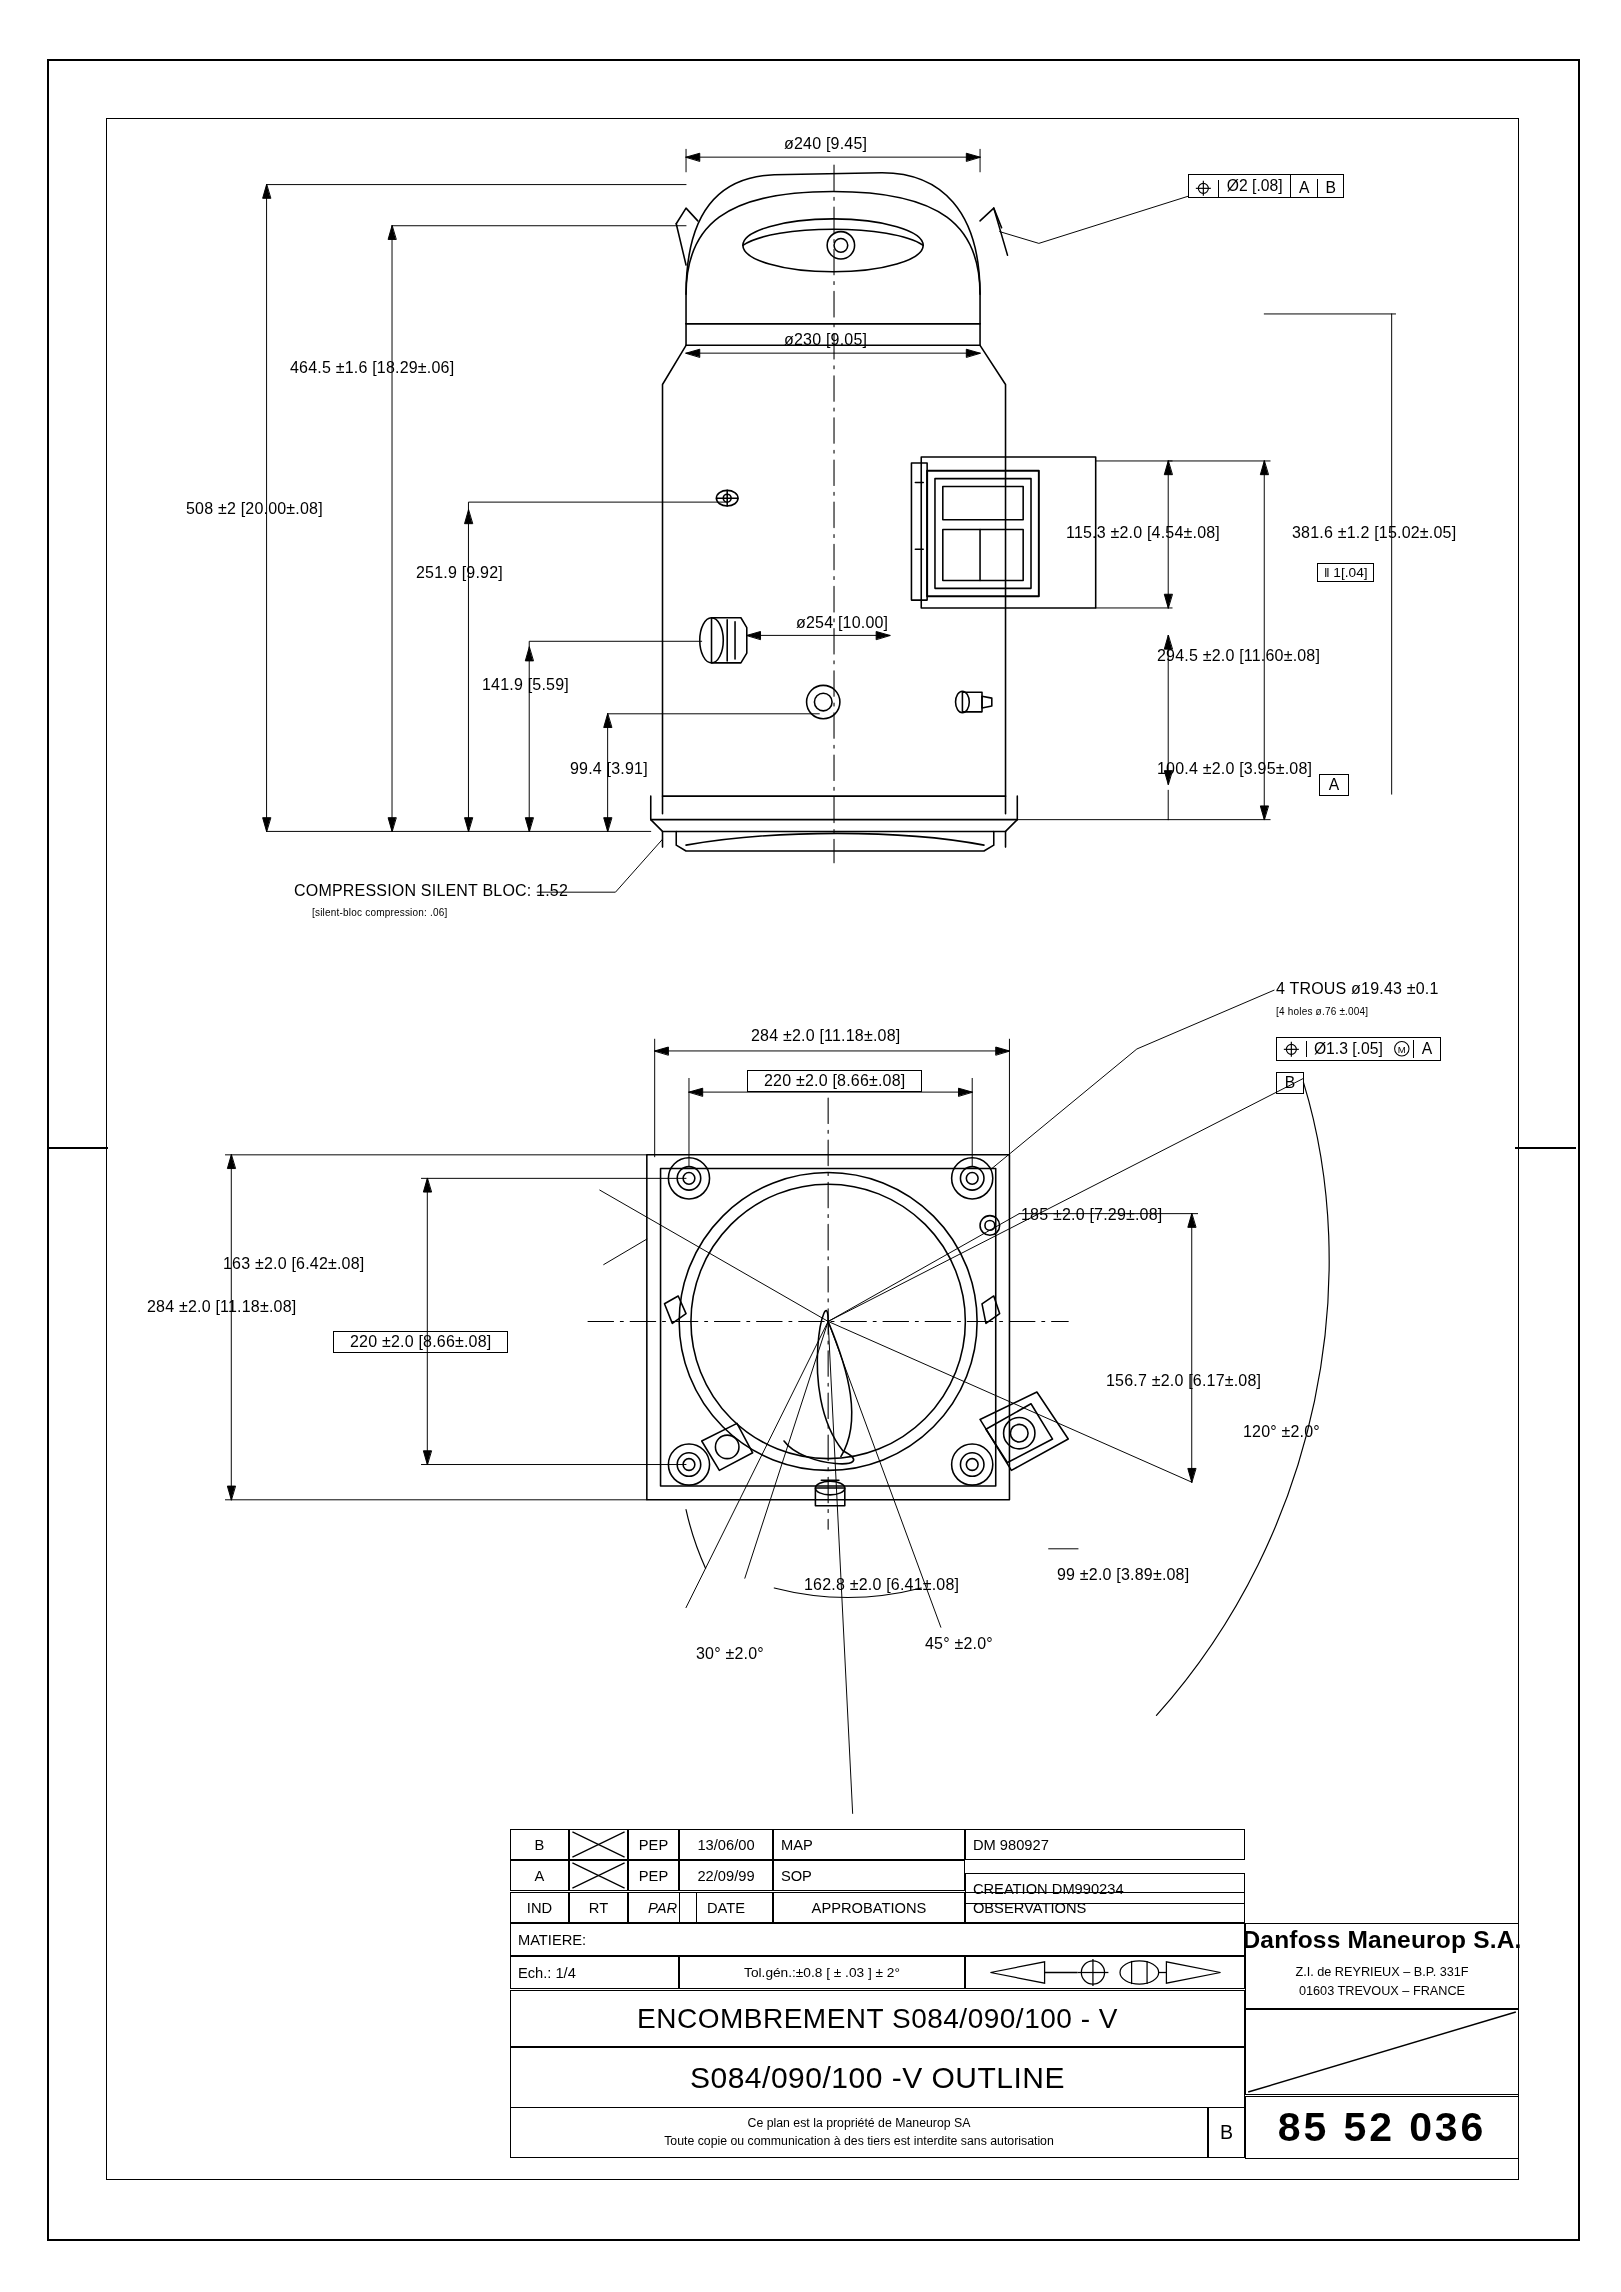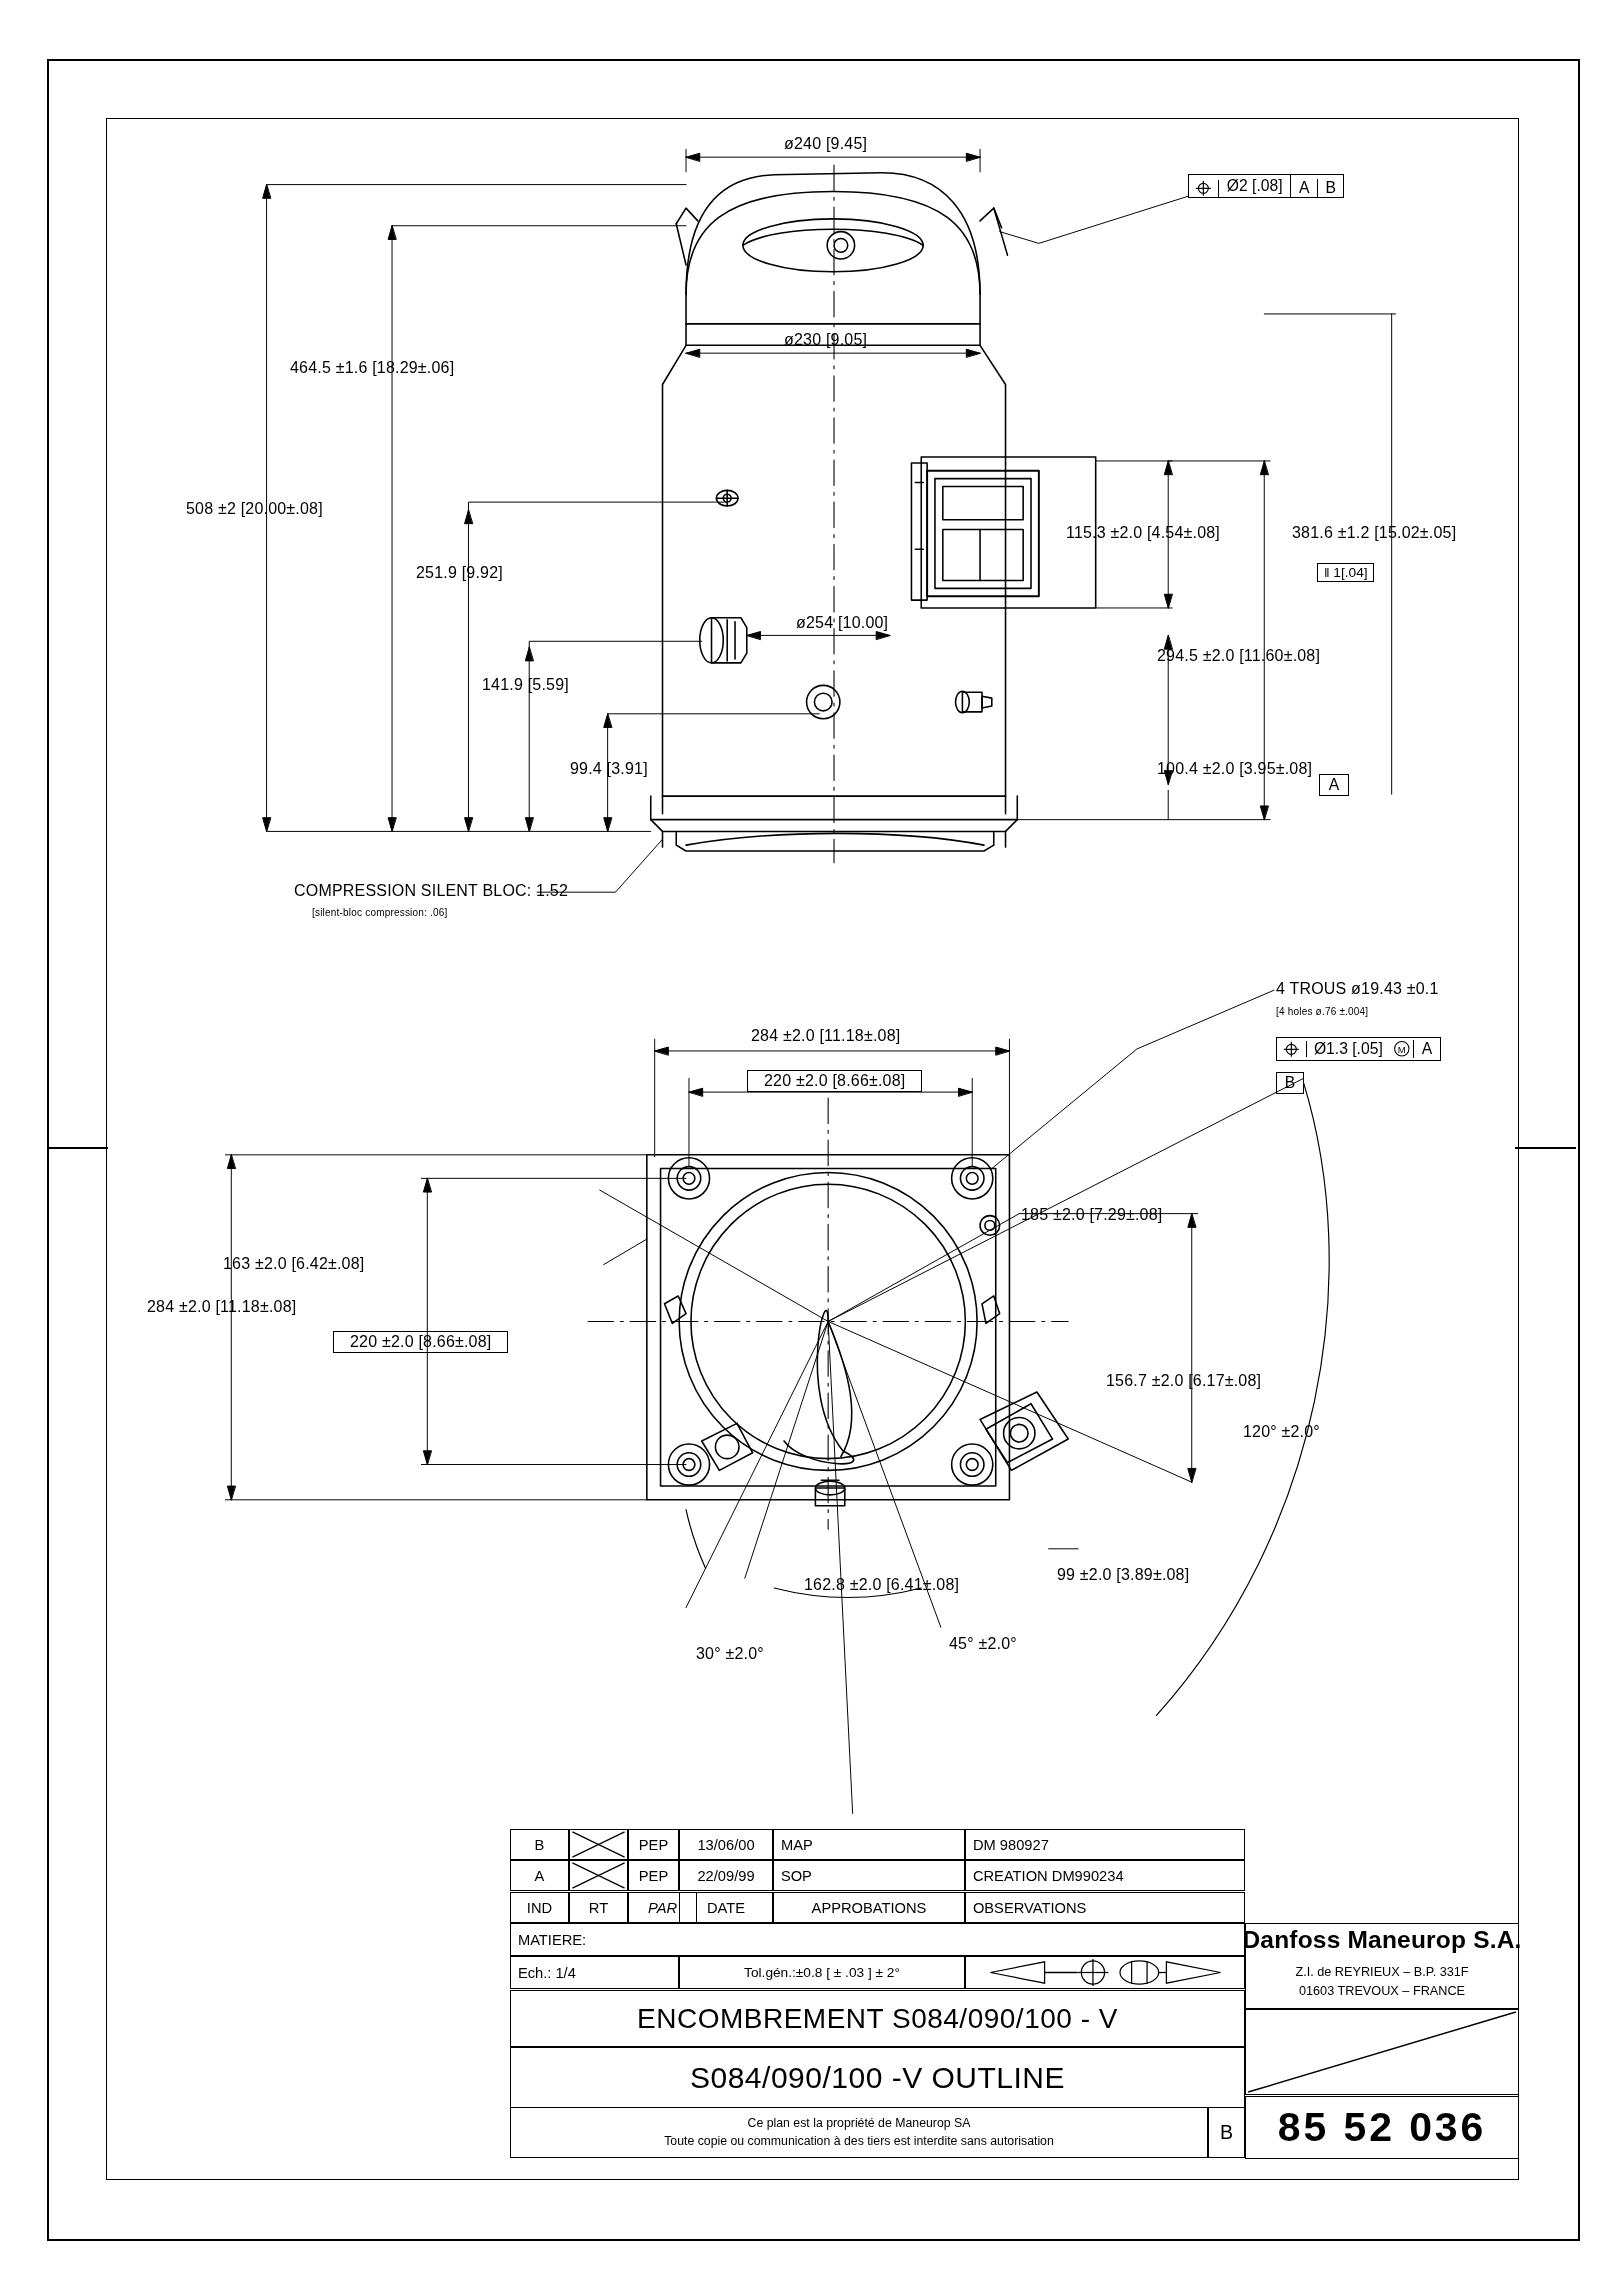--- a/index.html
+++ b/index.html
@@ -289,21 +289,21 @@
   <div class="dimtext" style="left:751px;top:1027px">284 ±2.0   [11.18±.08]</div>
   <div class="dimtext boxed" style="left:747px;top:1070px">220 ±2.0   [8.66±.08]</div>
   <div class="dimtext" style="left:147px;top:1298px">284 ±2.0  [11.18±.08]</div>
   <div class="dimtext boxed" style="left:333px;top:1331px">220 ±2.0   [8.66±.08]</div>
   <div class="dimtext" style="left:223px;top:1255px">163 ±2.0   [6.42±.08]</div>
   <div class="dimtext" style="left:1021px;top:1206px">185 ±2.0  [7.29±.08]</div>
   <div class="dimtext" style="left:1106px;top:1372px">156.7 ±2.0   [6.17±.08]</div>
   <div class="dimtext" style="left:1057px;top:1566px">99 ±2.0   [3.89±.08]</div>
   <div class="dimtext" style="left:804px;top:1576px">162.8 ±2.0   [6.41±.08]</div>
   <div class="dimtext" style="left:696px;top:1645px">30° ±2.0°</div>
-  <div class="dimtext" style="left:949px;top:1635px">45° ±2.0°</div>
+  <div class="dimtext" style="left:925px;top:1635px">45° ±2.0°</div>
   <div class="dimtext" style="left:1243px;top:1423px">120° ±2.0°</div>
 
   <div class="dimtext" style="left:1276px;top:980px">4 TROUS ø19.43 ±0.1</div>
   <div class="dimtext sm" style="left:1276px;top:1006px">[4 holes ø.76 ±.004]</div>
 
   <div style="position:absolute;left:1276px;top:1037px;display:flex;align-items:center;border:1.4px solid #000;font-size:15.7px;">
     <span style="display:flex;align-items:center;justify-content:center;width:29px;border-right:1.4px solid #000;">
       <svg width="16.7" height="16.7" viewBox="0 0 20 20">
           <circle cx="10" cy="10" r="6" fill="none" stroke="#000" stroke-width="1.4"></circle>
           <line x1="10" y1="1" x2="10" y2="19" stroke="#000" stroke-width="1.4"></line>
@@ -338,21 +338,21 @@
     <div class="cell" style="left:0;top:31px;width:59px;height:31px;">A</div>
     <div class="cell" style="left:59px;top:31px;width:59px;height:31px;">
       <svg width="57" height="29" viewBox="0 0 58 30">
           <line x1="2" y1="2" x2="56" y2="28" stroke="#000" stroke-width="1.3"></line>
           <line x1="2" y1="28" x2="56" y2="2" stroke="#000" stroke-width="1.3"></line>
         </svg>
     </div>
     <div class="cell" style="left:118px;top:31px;width:51px;height:31px;">PEP</div>
     <div class="cell" style="left:169px;top:31px;width:94px;height:31px;">22/09/99</div>
     <div class="cell l" style="left:263px;top:31px;width:192px;height:31px;">SOP</div>
-    <div class="cell l" style="left:455px;top:31px;width:280px;height:31px;">CREATION DM990234</div>
+    <div class="cell l" style="left:455px;top:44px;width:280px;height:31px;">CREATION DM990234</div>
 
     <div class="cell" style="left:0;top:63px;width:59px;height:31px;">IND</div>
     <div class="cell" style="left:59px;top:63px;width:59px;height:31px;">RT</div>
     <div class="cell" style="left:118px;top:63px;width:69px;height:31px;font-style:italic;">PAR</div>
     <div class="cell" style="left:169px;top:63px;width:94px;height:31px;">DATE</div>
     <div class="cell" style="left:263px;top:63px;width:192px;height:31px;">APPROBATIONS</div>
     <div class="cell l" style="left:455px;top:63px;width:280px;height:31px;">OBSERVATIONS</div>
 
     <div class="cell l" style="left:0;top:94px;width:735px;height:33px;">MATIERE:</div>
     <div class="cell l" style="left:0;top:127px;width:169px;height:33px;">Ech.: 1/4</div>

